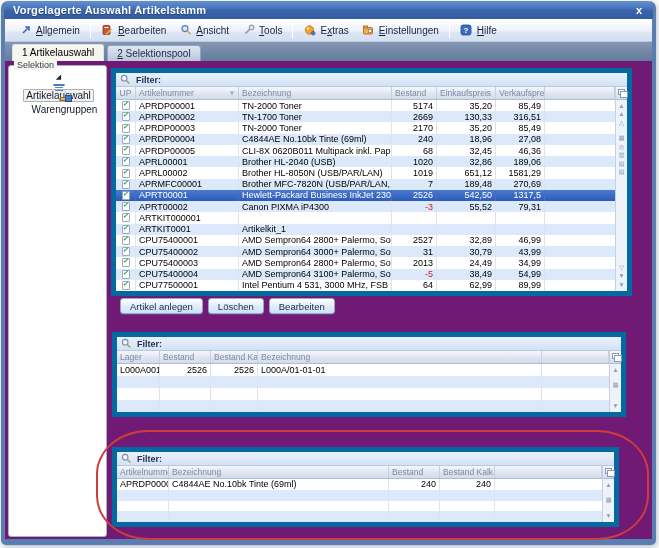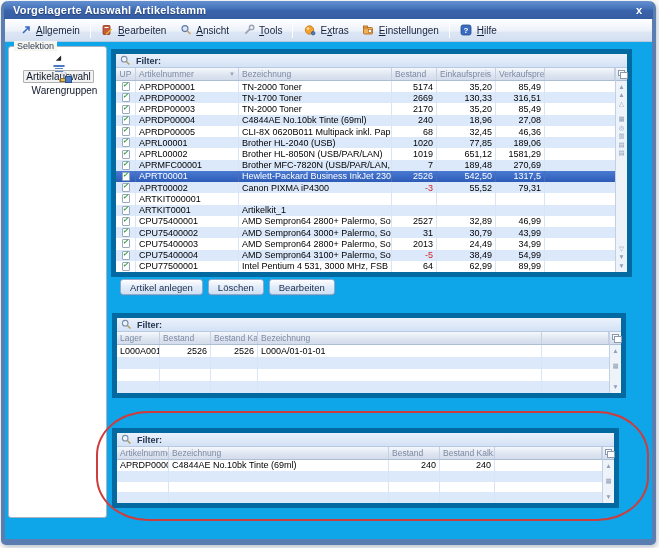--- a/index.html
+++ b/index.html
@@ -40,21 +40,21 @@
   .tabstrip{
     height:19px; flex:0 0 19px;
     background:linear-gradient(#8496b2, #647b9d);
     display:flex; align-items:flex-end; padding-left:7px;
   }
   .tab{ font-size:10px; padding:2px 9px 2px 9px; margin-right:3px; border-radius:3px 3px 0 0; white-space:nowrap; }
   .tab.active{ background:#f6f5ee; color:#000; height:17px; border:1px solid #dde2ea; border-bottom:0; }
   .tab.inactive{ background:linear-gradient(#dfe6f1,#b9c6da); color:#1a2a4a; height:16px; border:1px solid #8fa3c0; border-bottom:0; }
 
   
-  .content{ position:relative; flex:1; background:#0ea5e9; }
+  .content{ position:relative; flex:1; background:#701a75; }
 
   
   .groupbox{
     position:absolute; left:3px; top:4px; width:99px; height:472px;
     border:1px solid #a9b3c3; border-radius:3px; background:#ffffff;
   }
   .groupbox .legend{
     position:absolute; top:-6px; left:5px; background:#f6f5ee; padding:0 3px;
     font-size:9px; color:#32415c;
   }
@@ -233,20 +233,28 @@
       <span class="micon">
         <svg width="12" height="12" viewBox="0 0 12 12">
             <rect x="1" y="1" width="10" height="10" rx="2" fill="#3a6ac2" stroke="#27508e" stroke-width="0.8"></rect>
             <text x="6" y="9" font-size="8" font-family="Liberation Sans, sans-serif" font-weight="bold" fill="#fff" text-anchor="middle">?</text>
           </svg>
       </span>
       <span><u>H</u>ilfe</span>
     </div>
   </div>
 
+  <div class="tabstrip">
+    <div class="tab active">
+      <span>1 Artikelauswahl</span>
+    </div>
+    <div class="tab inactive">
+      <span><u>2</u> Selektionspool</span>
+    </div>
+  </div>
 
   <div class="content">
 
     <div class="groupbox">
       <span class="legend">Selektion</span>
       <div class="tree">
         <div class="tree-row">
           <span class="expander">◢</span>
           <span class="ic-list"></span>
           <span class="node-label boxed">Artikelauswahl</span>
@@ -339,21 +347,21 @@
                 <span class="cell m-vk num">46,36</span>
                 <span class="cell m-fill"></span>
               </div>
               <div class="trow alt">
                 <span class="cell m-up">
                   <i class="up-ic"></i>
                 </span>
                 <span class="cell m-nr">APRL00001</span>
                 <span class="cell m-bez">Brother HL-2040 (USB)</span>
                 <span class="cell m-bst num">1020</span>
-                <span class="cell m-ek num">77,85</span>
+                <span class="cell m-ek num">32,86</span>
                 <span class="cell m-vk num">189,06</span>
                 <span class="cell m-fill"></span>
               </div>
               <div class="trow">
                 <span class="cell m-up">
                   <i class="up-ic"></i>
                 </span>
                 <span class="cell m-nr">APRL00002</span>
                 <span class="cell m-bez">Brother HL-8050N (USB/PAR/LAN)</span>
                 <span class="cell m-bst num">1019</span>

